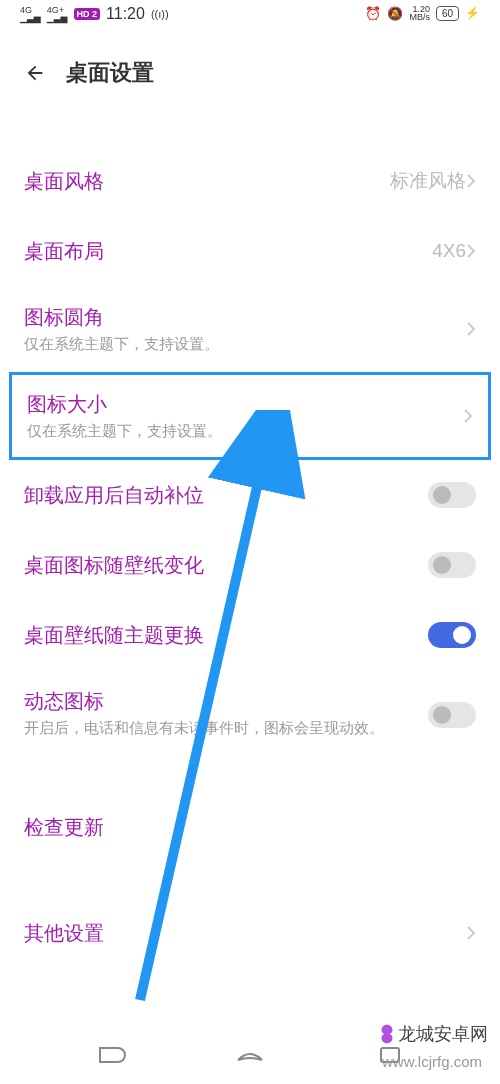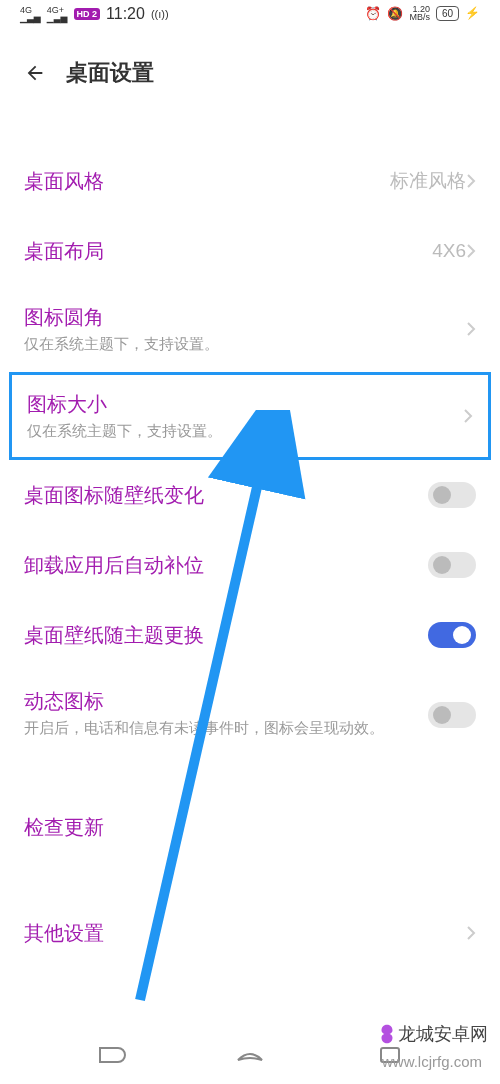--- a/index.html
+++ b/index.html
@@ -298,30 +298,30 @@
           <svg viewBox="0 0 10 16">
               <path d="M2 2l6 6-6 6" stroke="#ccc" stroke-width="2" fill="none"></path>
             </svg>
         </span>
       </div>
     </div>
   </div>
 
   <div class="row">
     <div class="row-left">
+      <div class="row-label">卸载应用后自动补位</div>
+    </div>
+    <div class="row-right">
+      <div class="toggle off"></div>
+    </div>
+  </div>
+
+  <div class="row">
+    <div class="row-left">
       <div class="row-label">桌面图标随壁纸变化</div>
-    </div>
-    <div class="row-right">
-      <div class="toggle off"></div>
-    </div>
-  </div>
-
-  <div class="row">
-    <div class="row-left">
-      <div class="row-label">卸载应用后自动补位</div>
     </div>
     <div class="row-right">
       <div class="toggle off"></div>
     </div>
   </div>
 
   <div class="row">
     <div class="row-left">
       <div class="row-label">桌面壁纸随主题更换</div>
     </div>

